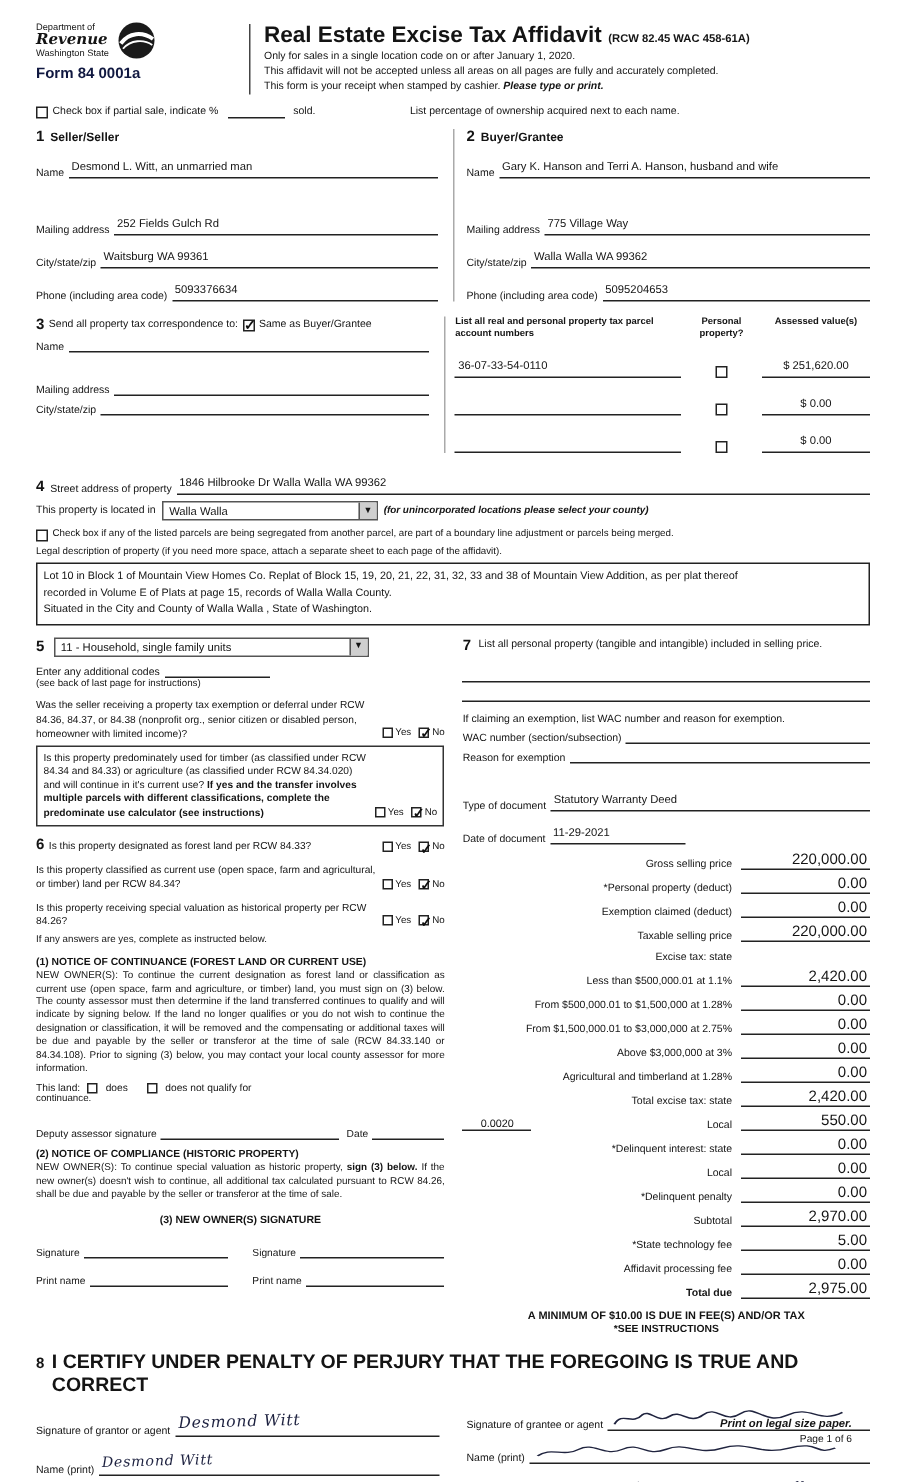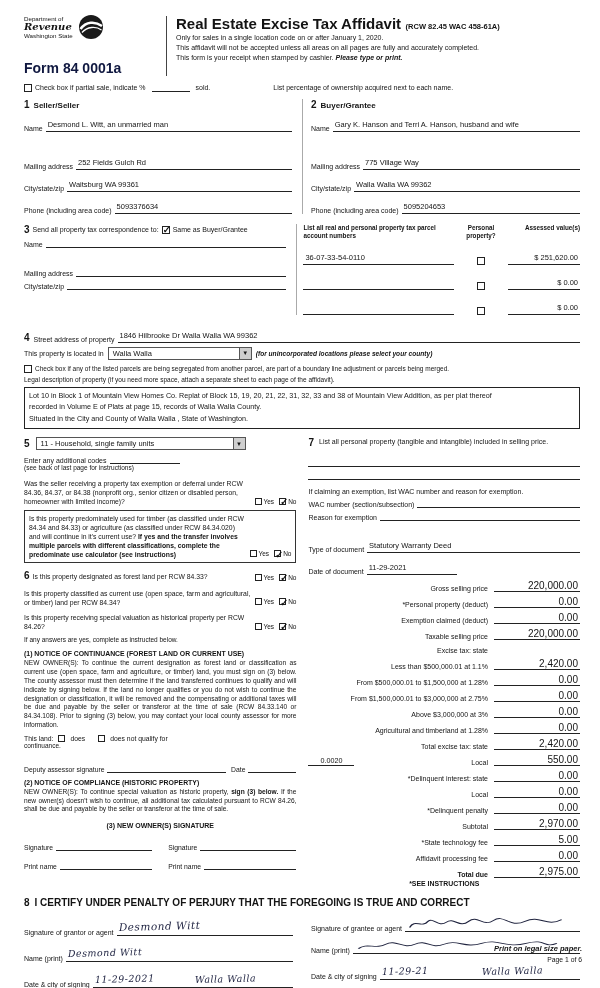--- a/index.html
+++ b/index.html
@@ -5,21 +5,21 @@
   *{margin:0;padding:0;box-sizing:border-box;}
   html,body{background:#fff;}
   .page{width:600px;height:988px;background:#fff;font-family:"Liberation Sans",sans-serif;color:#141414;position:relative;padding:14px 20px 0 24px;overflow:hidden;}
 
   
   .header{display:flex;align-items:flex-start;}
   .header-left{width:140px;flex:none;}
   .logo-row{display:flex;align-items:center;gap:5px;}
   .dept-small{font-size:6.2px;line-height:1.15;}
   .dept-big{font-size:10px;font-weight:bold;font-family:"DejaVu Serif",serif;font-style:italic;line-height:1.05;}
-  .form-number{font-size:14px;font-weight:bold;margin-top:20px;color:#101840;}
+  .form-number{font-size:10px;font-weight:bold;margin-top:4px;color:#101840;}
   .logo-mark{width:26px;height:26px;flex:none;}
   .header-sep{width:1px;background:#444;align-self:stretch;margin:2px 9px 0 2px;}
   .header-right{flex:1;padding-top:1px;}
   .form-title{font-size:15px;font-weight:bold;}
   .form-title-ref{font-size:7.5px;font-weight:bold;}
   .hdr-note{font-size:7px;line-height:1.45;}
   .bi{font-weight:bold;font-style:italic;}
 
   .lbl7{font-size:7px;}
   .lbl65{font-size:6.5px;line-height:1.35;}
@@ -50,21 +50,21 @@
   .vgap10{height:10px;}
 
   
   .sec3{display:flex;margin-top:10px;}
   .sec3-left{width:49%;padding-right:10px;}
   .sec3-right{flex:1;border-left:1px solid #aaa;padding-left:6px;}
   .sec3-head{display:flex;align-items:center;gap:3px;flex-wrap:wrap;}
   .pt-head{display:flex;gap:4px;}
   .pt-c1{flex:1.5;}
   .pt-c2{width:46px;flex:none;text-align:center;}
-  .pt-c3{width:72px;flex:none;text-align:right;}
+  .pt-c3{width:72px;flex:none;text-align:center;}
   .pt-h{font-size:6.3px;font-weight:bold;line-height:1.25;}
   .pt-row{display:flex;gap:4px;align-items:flex-end;margin-top:6px;}
   .pt-row .pt-c2{display:flex;justify-content:center;align-items:flex-end;}
 
   
   .sec4{margin-top:9px;}
   .located-row{align-items:center;margin-top:4px;gap:4px;display:flex;}
   .combo{display:inline-flex;border:1px solid #555;height:13px;align-items:stretch;background:#fff;}
   .combo-val{font-size:7.5px;padding:1px 4px;display:flex;align-items:center;}
   .combo.county .combo-val{min-width:130px;}
@@ -102,33 +102,33 @@
   .tax-label{flex:1;text-align:right;font-size:7px;white-space:nowrap;}
   .tax-amt{width:86px;flex:none;border-bottom:1px solid #222;text-align:right;font-size:10px;padding:0 2px;min-height:10px;}
   .tax-amt.noline{border-bottom:none;}
   .tax-prefix{width:46px;flex:none;border-bottom:1px solid #222;text-align:center;font-size:7.2px;min-height:10px;}
   .min-note{font-size:7.3px;font-weight:bold;text-align:center;margin-top:6px;}
   .see-note{font-size:6.9px;font-weight:bold;text-align:center;margin-top:2px;}
 
   
   .sec8{margin-top:10px;}
   .sec8-head{display:flex;align-items:baseline;gap:5px;}
-  .certify{font-size:10px;font-weight:bold;}
+  .certify{font-size:13px;font-weight:bold;}
   .sig-cols{display:flex;gap:18px;margin-top:2px;}
   .sig-col{flex:1;}
   .sig-col .frow{margin-top:7px;}
   .hand{font-family:"DejaVu Serif",serif;font-style:italic;font-size:10.5px;color:#1e2240;display:inline-block;transform:rotate(-1.5deg);transform-origin:left bottom;letter-spacing:0.5px;}
   .hand.sm{font-size:9.5px;}
   .scrawl{height:14px;width:92%;display:block;}
 
   
   .perjury{font-size:6.4px;line-height:1.38;text-align:justify;margin-top:8px;}
   .bottom-strip{position:absolute;left:0;right:0;bottom:12px;height:34px;}
   .timestamp{position:absolute;left:0;right:0;text-align:center;top:8px;font-size:10px;color:#111;}
-  .bottom-right{position:absolute;right:18px;top:2px;text-align:right;}
+  .bottom-right{position:absolute;right:32px;top:2px;text-align:right;}
   .print-note{font-size:7.5px;font-weight:bold;font-style:italic;}
   .page-note{font-size:6.8px;margin-top:3px;}
 </style>
 </head>
 <body>
 
 <div class="page">
 
   <div class="header">
     <div class="header-left">
@@ -517,20 +517,21 @@
         <div class="tax-row">
             <span class="tax-label">Affidavit processing fee</span>
             <span class="tax-amt">0.00</span>
           </div>
         <div class="tax-row">
             <span class="tax-label" style="font-weight:bold;">Total due</span>
             <span class="tax-amt">2,975.00</span>
           </div>
       </div>
 
+      <div class="min-note">A MINIMUM OF $10.00 IS DUE IN FEE(S) AND/OR TAX</div>
       <div class="see-note">*SEE INSTRUCTIONS</div>
     </div>
   </div>
 
   <div class="sec8">
     <div class="sec8-head">
       <span class="sec-num">8</span>
       <span class="certify">I CERTIFY UNDER PENALTY OF PERJURY THAT THE FOREGOING IS TRUE AND CORRECT</span>
     </div>
     <div class="sig-cols">

